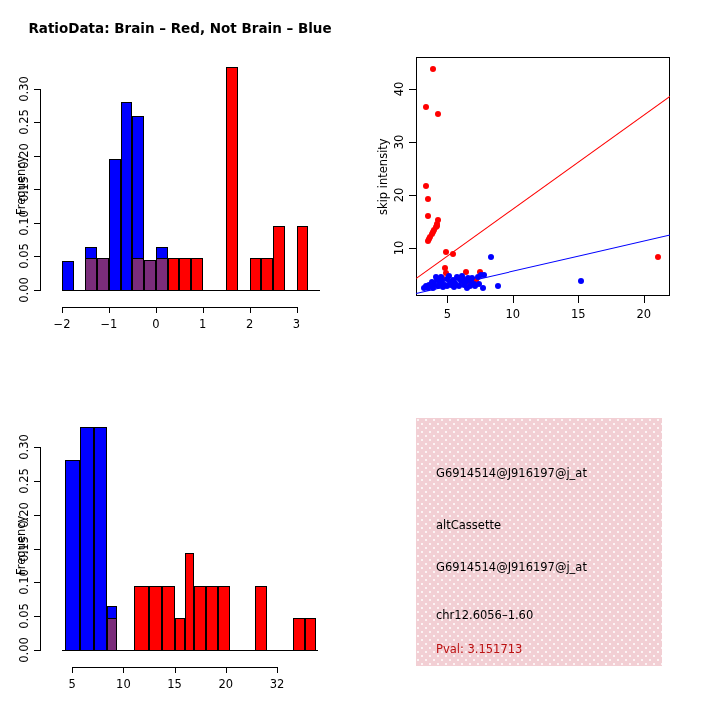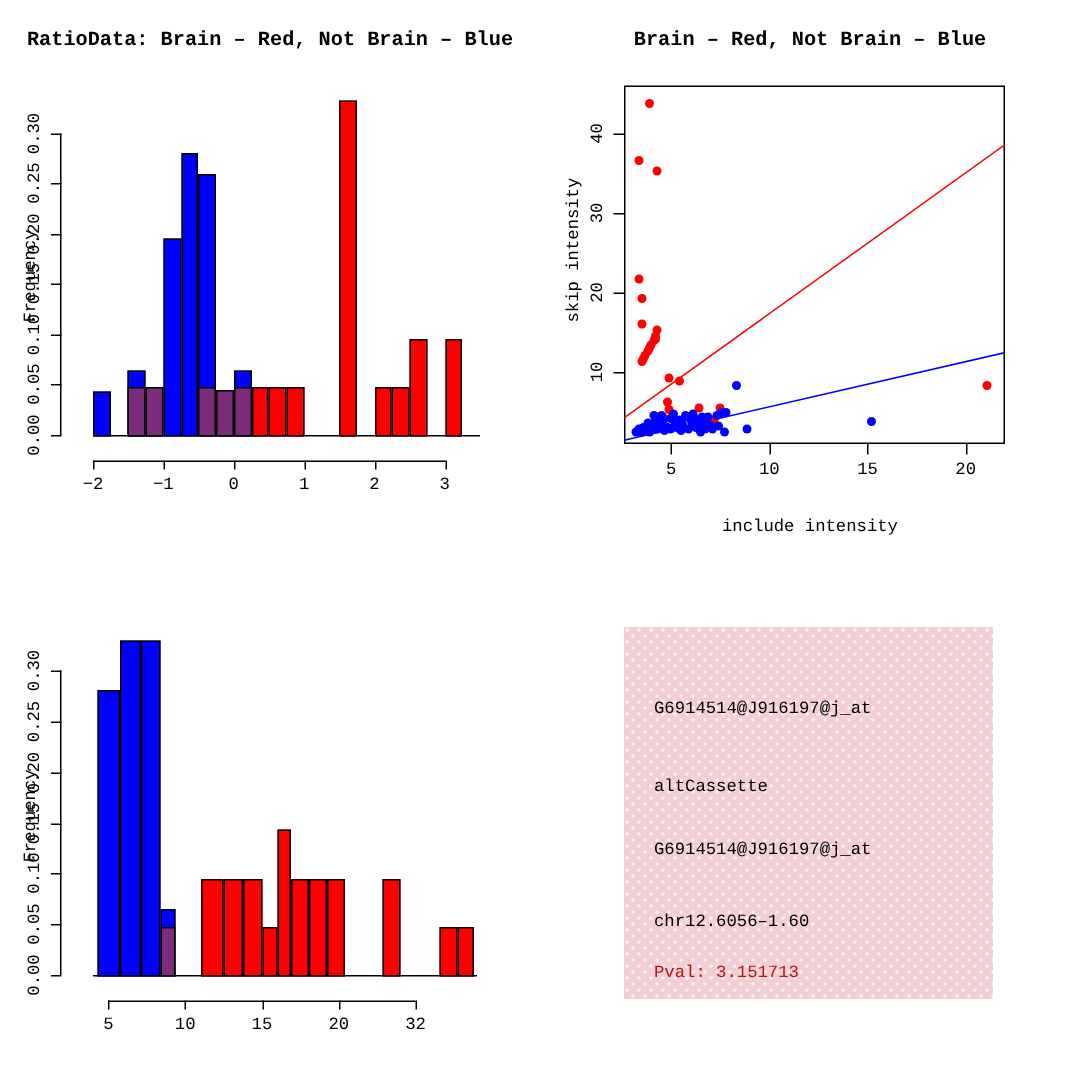--- a/index.html
+++ b/index.html
@@ -2,21 +2,21 @@
 <html><head>
 <meta charset="utf-8">
 <style>
   html, body {
     margin: 0; padding: 0;
     width: 720px; height: 720px;
     background: #ffffff;
     font-family: "DejaVu Sans", sans-serif;
     overflow: hidden;
   }
-  #root { position: relative; width: 667px; height: 720px; font-family: Liberation Mono, monospace; }
+  #root { position: relative; width: 667px; height: 720px; }
 
   .panel { position: absolute; }
 
   
   .ptitle {
     position: absolute;
     font-weight: bold;
     font-size: 13.5px;
     color: #000;
     white-space: nowrap;
@@ -155,23 +155,21 @@
         <div class="bar red" style="left:191px; width:11.72727272727272px; height:32.51764705882351px;top:258.4823529411765px; bottom:auto; z-index:3;"></div>
         <div class="bar red" style="left:226.1818181818182px; width:11.72727272727272px; height:224.30588235294115px;top:66.69411764705885px; bottom:auto; z-index:3;"></div>
         <div class="bar red" style="left:249.63636363636365px; width:11.72727272727272px; height:32.51764705882351px;top:258.4823529411765px; bottom:auto; z-index:3;"></div>
         <div class="bar red" style="left:261.3636363636364px; width:11.727272727272748px; height:32.51764705882351px;top:258.4823529411765px; bottom:auto; z-index:3;"></div>
         <div class="bar red" style="left:273.0909090909091px; width:11.727272727272691px; height:64.70588235294119px;top:226.2941176470588px; bottom:auto; z-index:3;"></div>
         <div class="bar red" style="left:296.5454545454545px; width:11.727272727272748px; height:64.70588235294119px;top:226.2941176470588px; bottom:auto; z-index:3;"></div>
       </div>
   </div>
 
   <div class="panel" id="p2" style="left:360px;top:0;width:360px;height:360px;">
-    <div class="ptitle" style="left:0;top:20px;width:360px;">Brain – Red, Not Brain – Blue</div>
     <div class="ylabel" style="left:16px;top:215px;">skip intensity</div>
-    <div class="axlabel" style="left:40px;top:345px;width:280px;">include intensity</div>
     <div id="p2-plot" style="position:absolute;left:0;top:0;width:360px;height:360px;">
         <div class="plotbox" style="left:56px; top:57px; width:254px; height:239px;"></div>
         <div class="tick" style="left:49px; top:248.2px; width:7px; height:1px;"></div>
         <div class="ticklab-y" style="left:23px; top:241.2px; width:32px; height:14px; line-height:14px;">10</div>
         <div class="tick" style="left:49px; top:195.0888888888889px; width:7px; height:1px;"></div>
         <div class="ticklab-y" style="left:23px; top:188.0888888888889px; width:32px; height:14px; line-height:14px;">20</div>
         <div class="tick" style="left:49px; top:141.97777777777776px; width:7px; height:1px;"></div>
         <div class="ticklab-y" style="left:23px; top:134.97777777777776px; width:32px; height:14px; line-height:14px;">30</div>
         <div class="tick" style="left:49px; top:88.86666666666665px; width:7px; height:1px;"></div>
         <div class="ticklab-y" style="left:23px; top:81.86666666666665px; width:32px; height:14px; line-height:14px;">40</div>

